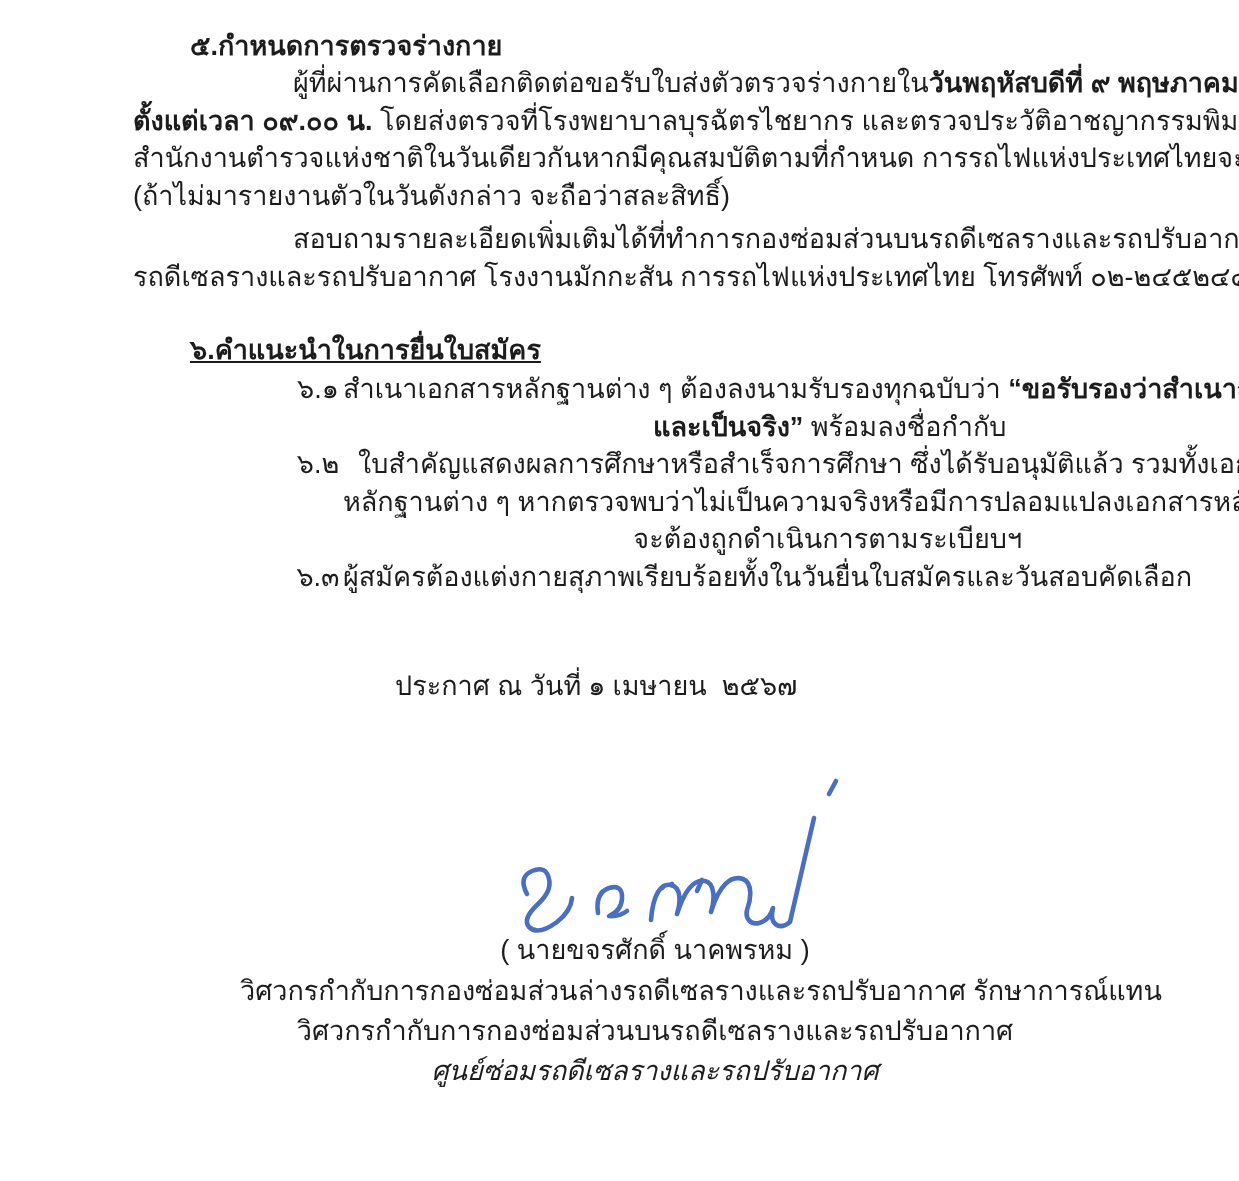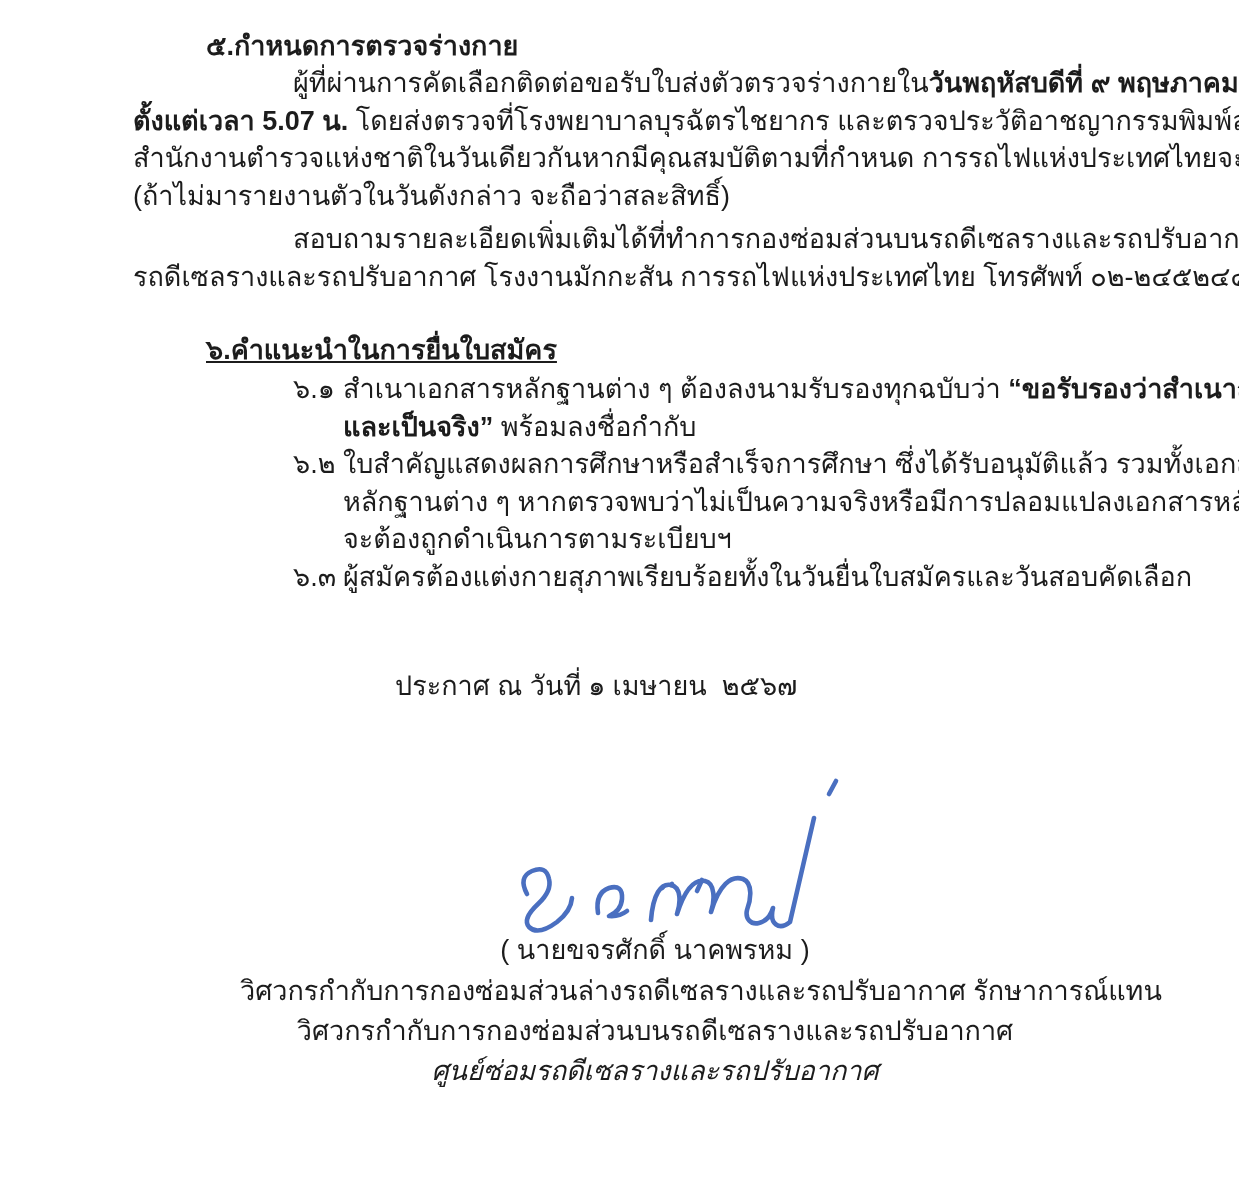--- a/index.html
+++ b/index.html
@@ -17,25 +17,25 @@
     line-height:37.5px;
     white-space:nowrap;
   }
   .b{font-weight:700;}
   .abs{position:absolute;}
   .heading{
     font-size:27px;
     line-height:38px;
     font-weight:700;
     white-space:nowrap;
-    margin-left:16px;
   }
   .item{
     display:flex;
     align-items:flex-start;
+    text-align:center;
   }
   .item-num{
     width:50px;
     flex:0 0 50px;
     font-size:27px;
     line-height:37.5px;
   }
   .item-body{flex:1;}
   .announce{
     display:flex;
@@ -60,21 +60,21 @@
 </style>
 </head>
 <body>
 
 <div id="page">
 
   <div class="abs heading" style="left:190px; top:27px;">๕.กำหนดการตรวจร่างกาย</div>
 
   <div class="abs" style="left:133px; top:65px; width:1040px;">
       <div class="line" style="padding-left: 160px;"><span>ผู้ที่ผ่านการคัดเลือกติดต่อขอรับใบส่งตัวตรวจร่างกายใน</span><span class="b">วันพฤหัสบดีที่ ๙ พฤษภาคม ๒๕๖๗</span></div>
-      <div class="line"><span class="b">ตั้งแต่เวลา 5.07 น.</span><span> โดยส่งตรวจที่โรงพยาบาลบุรฉัตรไชยากร และตรวจประวัติอาชญากรรมพิมพ์ลายนิ้วมือที่</span></div>
+      <div class="line"><span class="b">ตั้งแต่เวลา ๐๙.๐๐ น.</span><span> โดยส่งตรวจที่โรงพยาบาลบุรฉัตรไชยากร และตรวจประวัติอาชญากรรมพิมพ์ลายนิ้วมือที่</span></div>
       <div class="line"><span>สำนักงานตำรวจแห่งชาติในวันเดียวกันหากมีคุณสมบัติตามที่กำหนด การรถไฟแห่งประเทศไทยจะพิจารณาจ้างต่อไป</span></div>
       <div class="line"><span>(ถ้าไม่มารายงานตัวในวันดังกล่าว จะถือว่าสละสิทธิ์)</span></div>
     </div>
 
   <div class="abs" style="left:133px; top:221px; width:1040px;">
       <div class="line" style="padding-left: 160px;"><span>สอบถามรายละเอียดเพิ่มเติมได้ที่ทำการกองซ่อมส่วนบนรถดีเซลรางและรถปรับอากาศ ศูนย์ซ่อม</span></div>
       <div class="line"><span>รถดีเซลรางและรถปรับอากาศ โรงงานมักกะสัน การรถไฟแห่งประเทศไทย โทรศัพท์ ๐๒-๒๔๕๒๔๘๐ ต่อ ๕๑๕๗</span></div>
     </div>
 
   <div class="abs heading" style="left:190px; top:331px;text-decoration:underline;">๖.คำแนะนำในการยื่นใบสมัคร</div>

